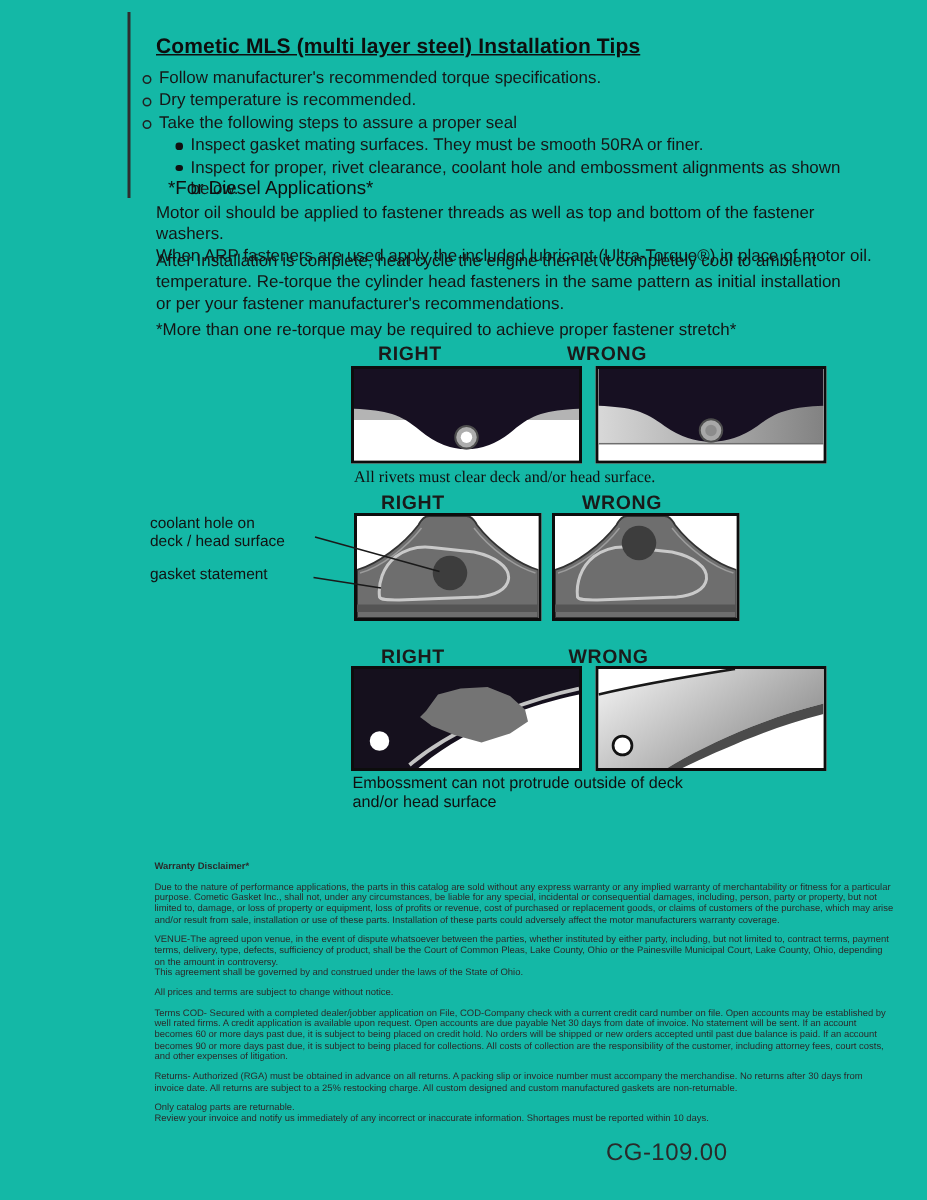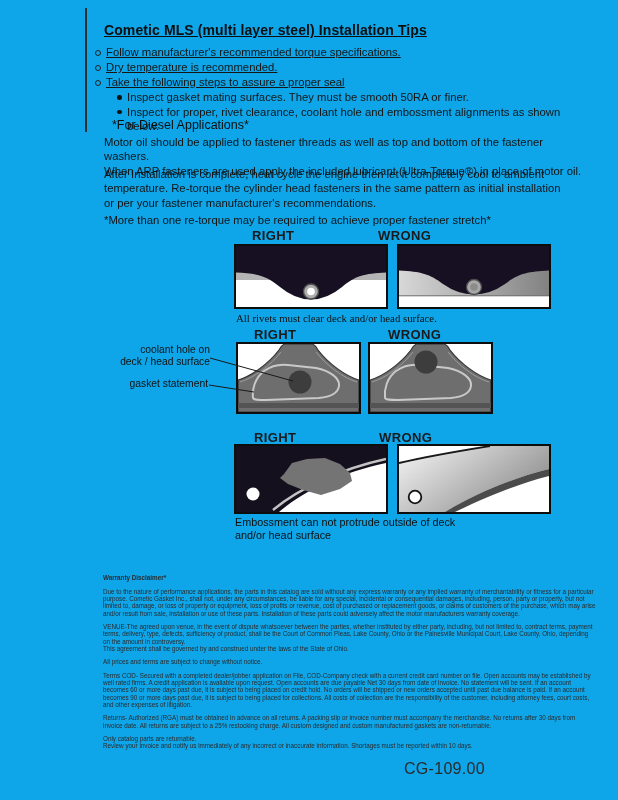--- a/index.html
+++ b/index.html
@@ -1,37 +1,37 @@
 <!DOCTYPE html>
 <html><head>
 <meta charset="utf-8">
 <style>
   html,body{margin:0;padding:0;background:#fff;}
-  .page{position:relative;width:618px;height:800px;background:#0ea5e9;overflow:hidden;
+  .page{position:relative;width:618px;height:800px;background:#14b8a6;overflow:hidden;
         font-family:"Liberation Sans",sans-serif;color:#161616;}
   .left-rule{position:absolute;left:85px;top:8px;width:1.5px;height:124px;background:#2e2e2e;}
   .title{position:absolute;left:104px;top:22px;font-size:14px;font-weight:bold;
          text-decoration:underline;letter-spacing:.1px;color:#0e0e0e;}
   .bullets{position:absolute;left:95px;top:45px;width:500px;}
-  .bullet{position:relative;padding-left:11px;font-size:11.3px;line-height:15px;text-decoration:underline;}
+  .bullet{position:relative;padding-left:11px;font-size:11.3px;line-height:15px;}
   .bullet::before{content:"";position:absolute;left:0;top:5.2px;width:4px;height:4px;
          border:1px solid #222;border-radius:50%;}
   .subbullet{position:relative;margin-left:22px;padding-left:10px;font-size:11.3px;line-height:14.6px;}
   .subbullet::before{content:"";position:absolute;left:0;top:5px;width:4.5px;height:4.5px;
          background:#111;border-radius:50%;}
   .diesel-heading{position:absolute;left:112px;top:118px;font-size:12.5px;font-weight:normal;color:#0e0e0e;}
   .para{position:absolute;left:104px;width:478px;font-size:11.3px;line-height:14.3px;
         white-space:pre-line;color:#141414;}
   .para-1{top:135px;} .para-2{top:167px;} .para-note{top:213px;}
   .dlabel{position:absolute;width:90px;font-size:13px;font-weight:600;
         letter-spacing:.4px;color:#1a1a1a;}
   .dbox{position:absolute;border:2px solid #0d0d0d;background:#fff;box-sizing:border-box;}
   .dbox svg{display:block;width:100%;height:100%;}
   .caption{position:absolute;font-size:10.8px;line-height:12.8px;white-space:pre-line;color:#101010;}
-  .ann{position:absolute;font-size:10.3px;line-height:11.6px;text-align:right;
+  .ann{position:absolute;font-size:10.3px;line-height:11.6px;
         white-space:pre-line;color:#121212;}
   .ann-lines{position:absolute;left:205px;top:350px;width:100px;height:48px;z-index:5;pointer-events:none;}
   .legal{position:absolute;left:103px;top:574px;width:493px;font-size:6.3px;line-height:7.15px;color:#2b2b2b;}
   .legal p{margin:0 0 6.5px 0;white-space:pre-line;}
   .legal .lh{font-weight:bold;margin:0 0 7px 0;}
   .pagenum{position:absolute;left:404px;top:760px;font-size:16px;letter-spacing:.3px;color:#2a2a2a;}
 </style>
 </head>
 <body>
 

